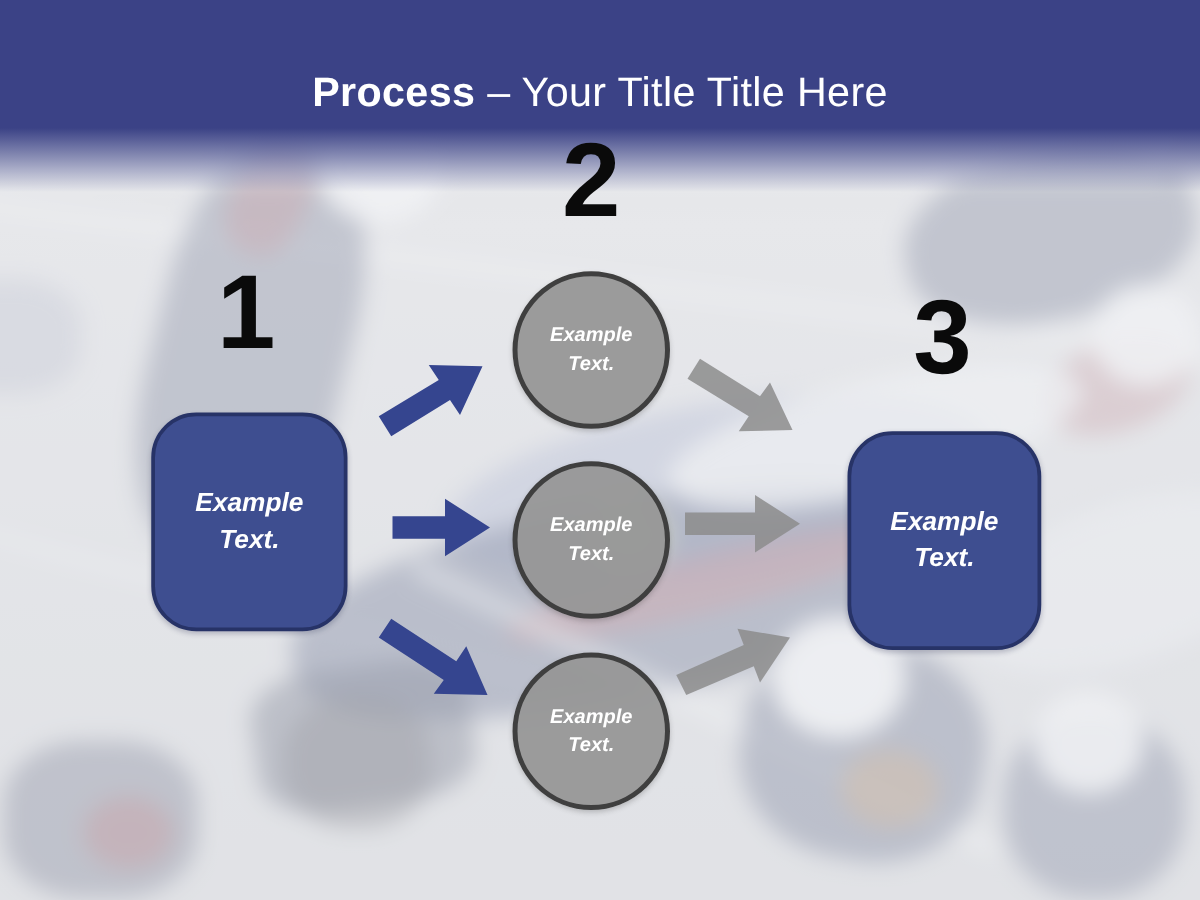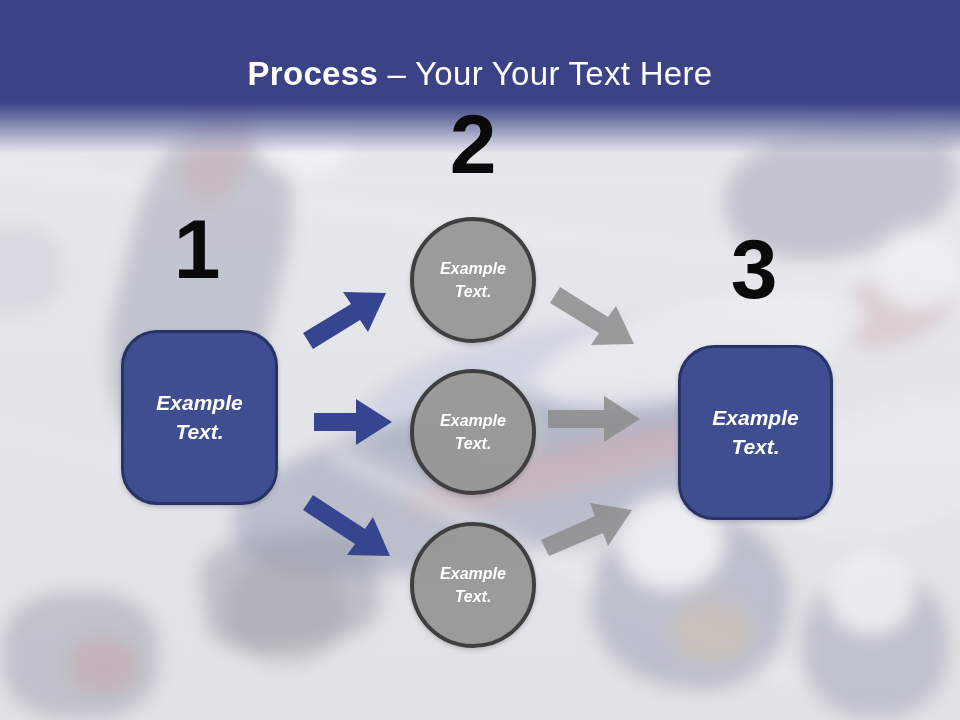--- a/index.html
+++ b/index.html
@@ -116,21 +116,21 @@
       <div class="s-crew6"></div>
       <div class="s-helm6"></div>
       <div class="s-glow"></div>
     </div>
   </div>
   <div class="bg-wash"></div>
 
   <div class="header">
     <div class="title">
       <span class="title-bold">Process</span>
-      <span class="title-rest">– Your Your Text Here</span>
+      <span class="title-rest">– Your Title Title Here</span>
     </div>
   </div>
 
   <div class="num num1">1</div>
   <div class="num num2">2</div>
   <div class="num num3">3</div>
 
   <svg class="arrows" viewBox="0 0 960 720" aria-hidden="true">
     <polygon class="arrow-blue" points="313,349 360,320 368,332 386,293 343,292 351,304 303,333"></polygon>
     <polygon class="arrow-blue" points="314,431 356,431 356,445 392,422 356,399 356,413 314,413"></polygon>

